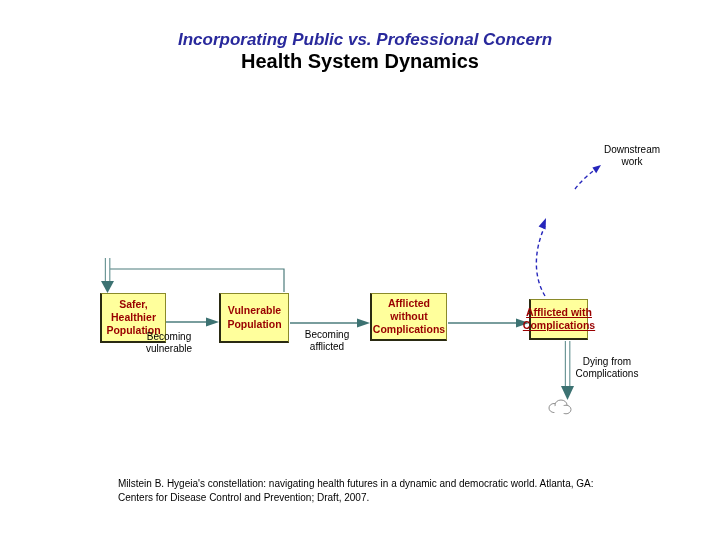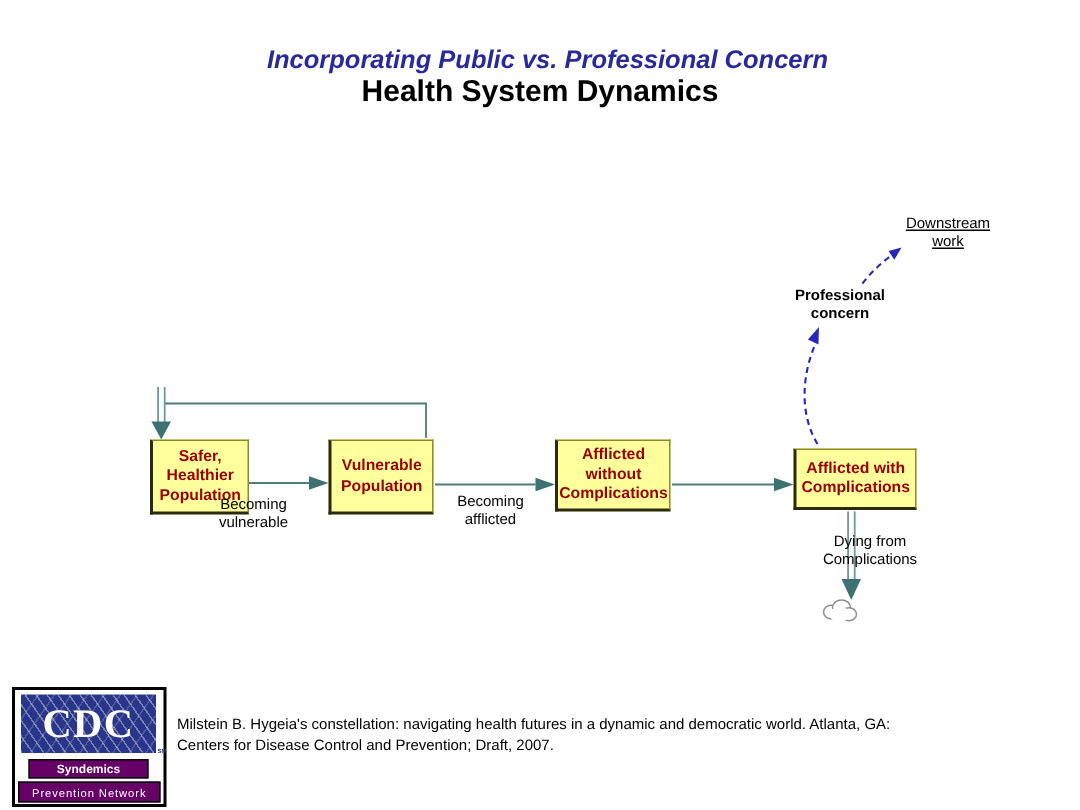--- a/index.html
+++ b/index.html
@@ -21,33 +21,33 @@
     position:absolute; box-sizing:border-box;
     background:#ffff9c;
     border:1px solid #8a8a2a; border-left:2px solid #2a2a12; border-bottom:2px solid #2a2a12;
     color:#990000; font-weight:bold; font-size:10.5px; line-height:1.25;
     display:flex; align-items:center; justify-content:center; text-align:center;
     white-space:pre-line;
   }
   #stock-0 { left:60px;  top:293px; width:66px; height:50px;margin-left:40px; }
   #stock-1 { left:219px; top:293px; width:70px; height:50px; }
   #stock-2 { left:370px; top:293px; width:77px; height:48px; }
-  #stock-3 { left:529px; top:299px; width:82px; height:41px; }
+  #stock-3 { left:529px; top:299px; width:59px; height:41px;text-decoration:underline; }
 
   .flow-label, .var-label {
     position:absolute; font-size:10px; color:#000; text-align:center;
     line-height:1.2; white-space:pre-line;
   }
   #flow-label-0 { left:117px; top:274px; width:120px; }
   #flow-label-1 { left:119px; top:331px; width:100px; }
   #flow-label-2 { left:277px; top:329px; width:100px; }
   #flow-label-3 { left:437px; top:329px; width:100px; }
-  #flow-label-4 { left:528px; top:356px; width:104px; }
+  #flow-label-4 { left:555px; top:356px; width:104px; }
   #var-label-0  { left:510px; top:192px; width:100px; font-weight:bold; }
-  #var-label-1  { left:582px; top:144px; width:100px;text-decoration:underline; }
+  #var-label-1  { left:582px; top:144px; width:100px; }
 
   .connectors { position:absolute; left:0; top:0; width:720px; height:540px; }
 
   .logo-box {
     position:absolute; left:8px; top:458px; width:103px; height:80px;
     border:2px solid #000; background:#fff; box-sizing:border-box;
   }
   .logo-navy {
     position:absolute; left:4px; top:3px; width:90px; height:39px;
     background-color:#28368a;
@@ -133,28 +133,20 @@
   <div class="stock" id="stock-3">Afflicted with
 Complications</div>
 
   <div class="flow-label" id="flow-label-1">Becoming
 vulnerable</div>
   <div class="flow-label" id="flow-label-2">Becoming
 afflicted</div>
   <div class="flow-label" id="flow-label-4">Dying from
 Complications</div>
 
-  <div class="var-label" id="var-label-0">Professional
-concern</div>
   <div class="var-label" id="var-label-1">Downstream
 work</div>
 
-  <div class="logo-box">
-    <div class="logo-navy">CDC</div>
-    <div class="logo-mark">SM</div>
-    <div class="logo-band1">Syndemics</div>
-    <div class="logo-band2">Prevention Network</div>
-  </div>
 
   <div class="citation" id="cite-0">Milstein B. Hygeia's constellation: navigating health futures in a dynamic and democratic world. Atlanta, GA:
 Centers for Disease Control and Prevention; Draft, 2007.</div>
 
 </div>
 
 </body></html>

